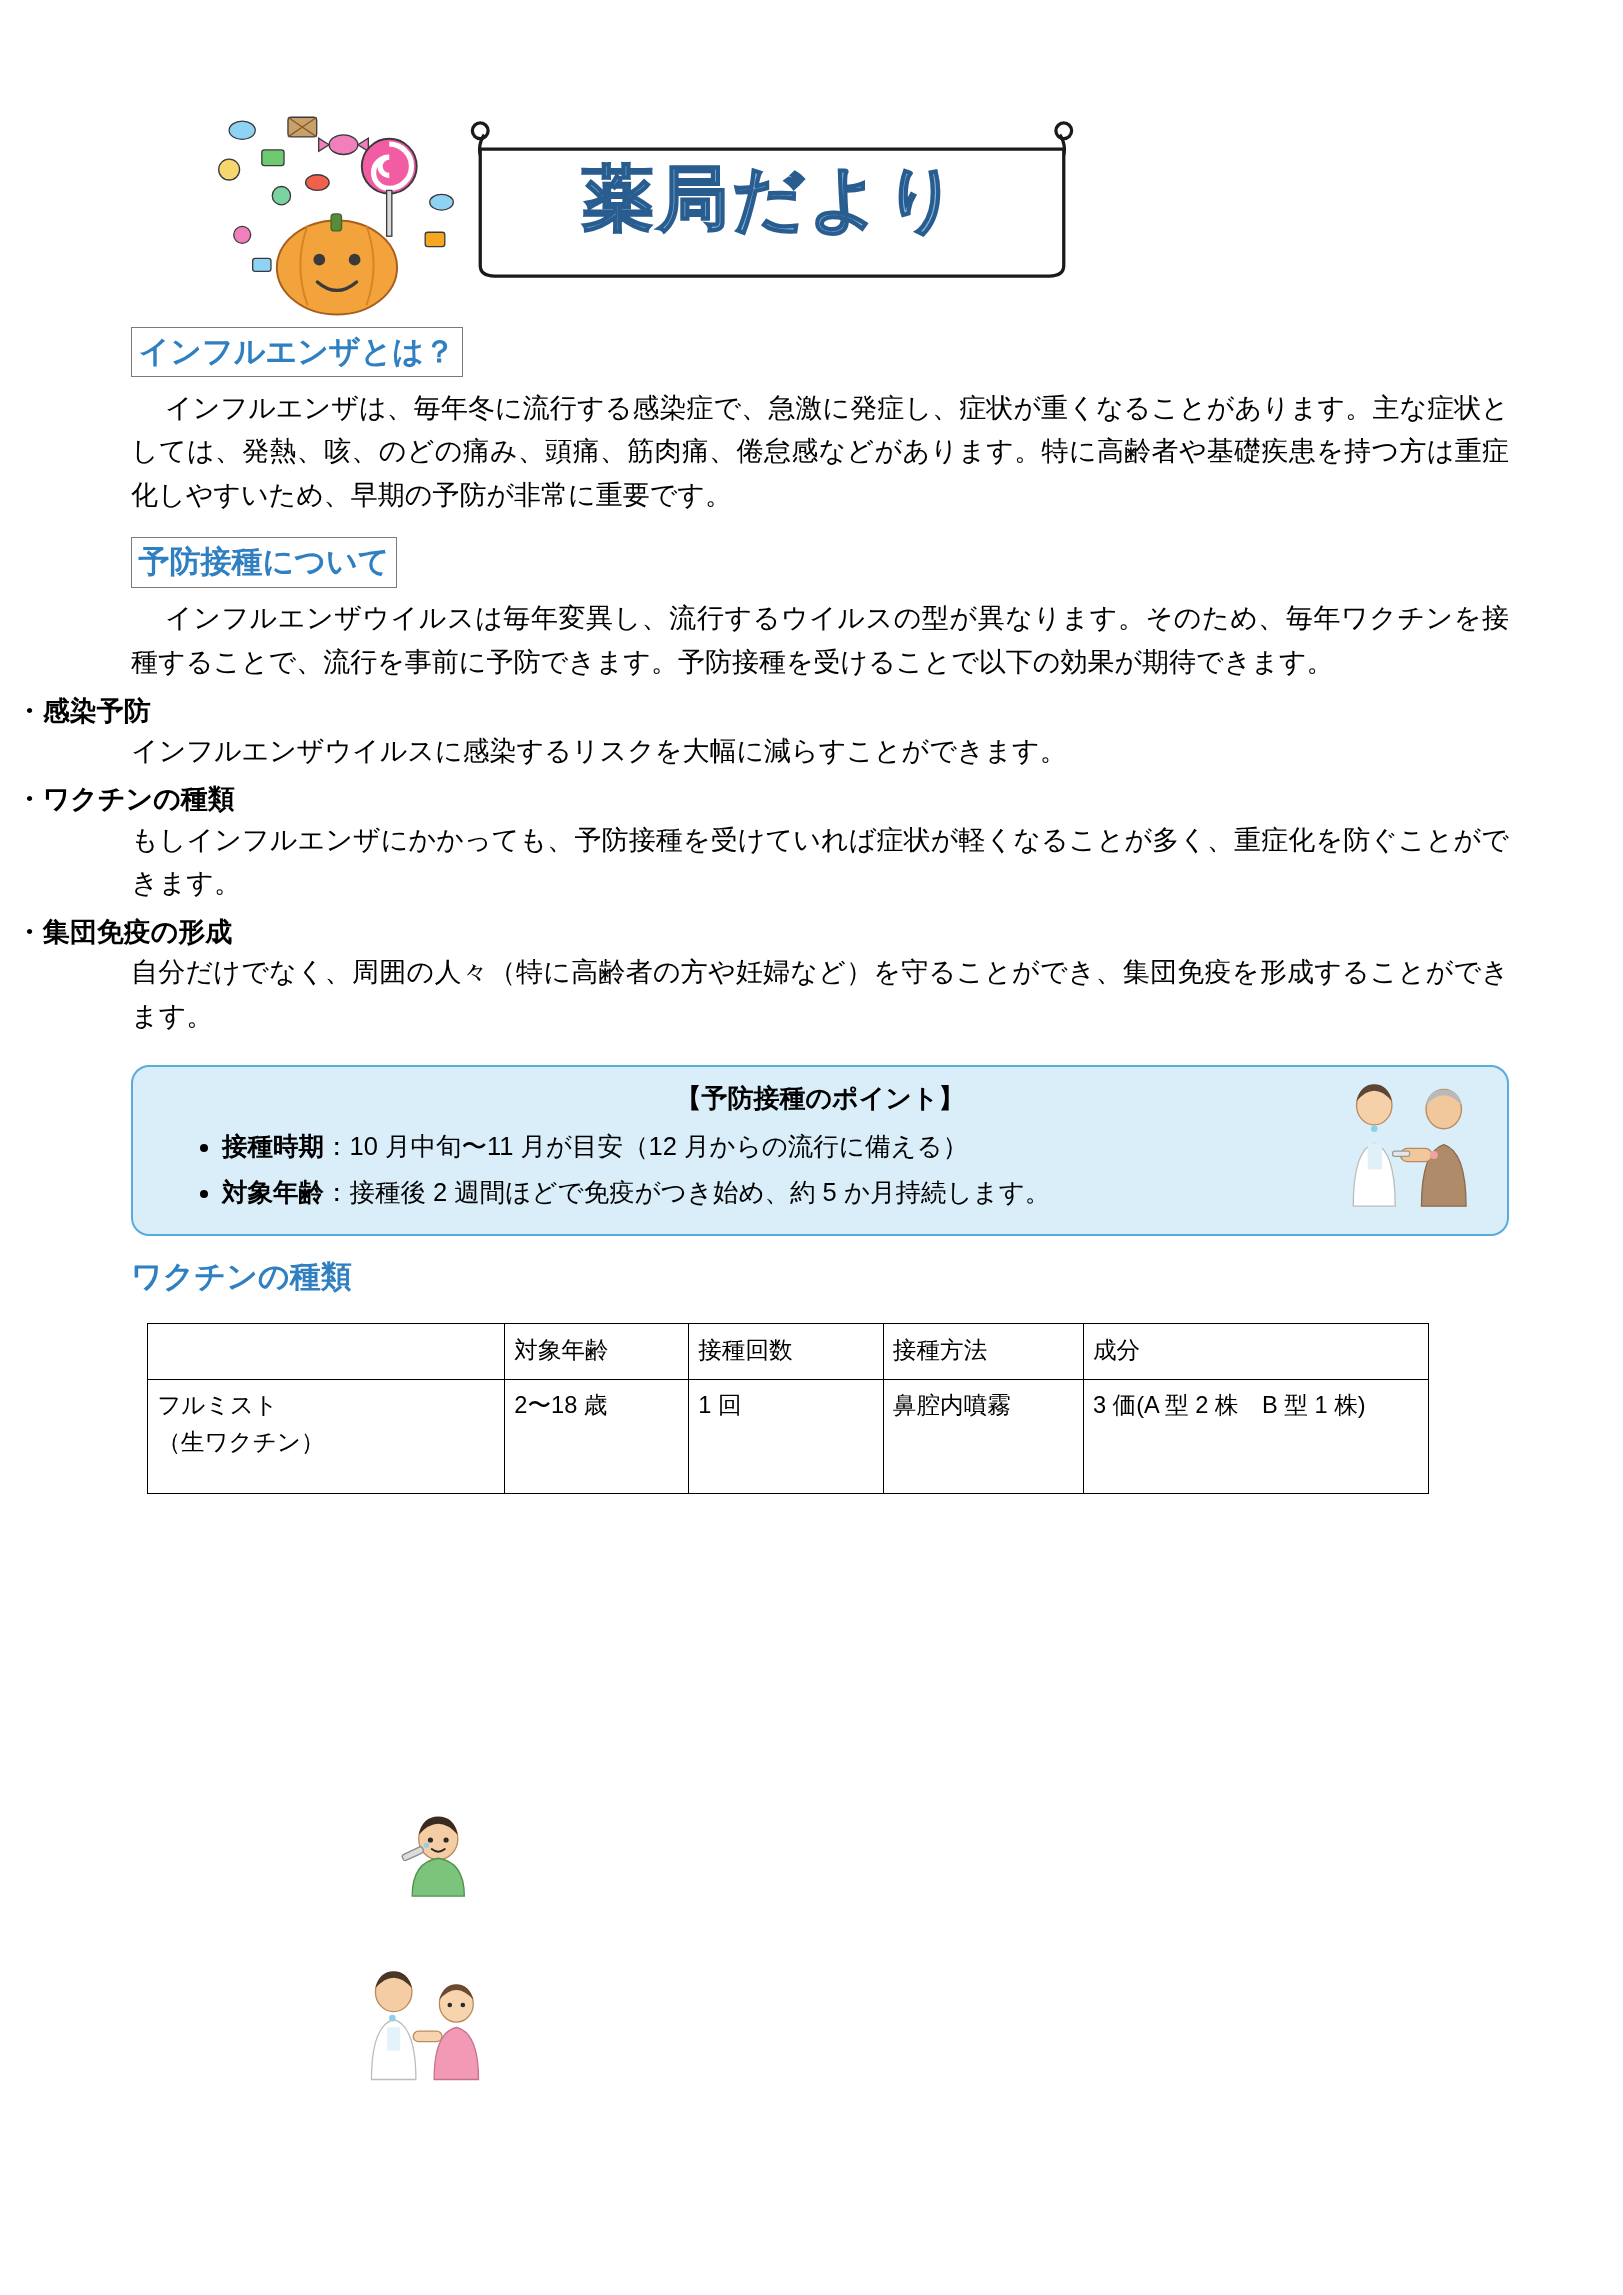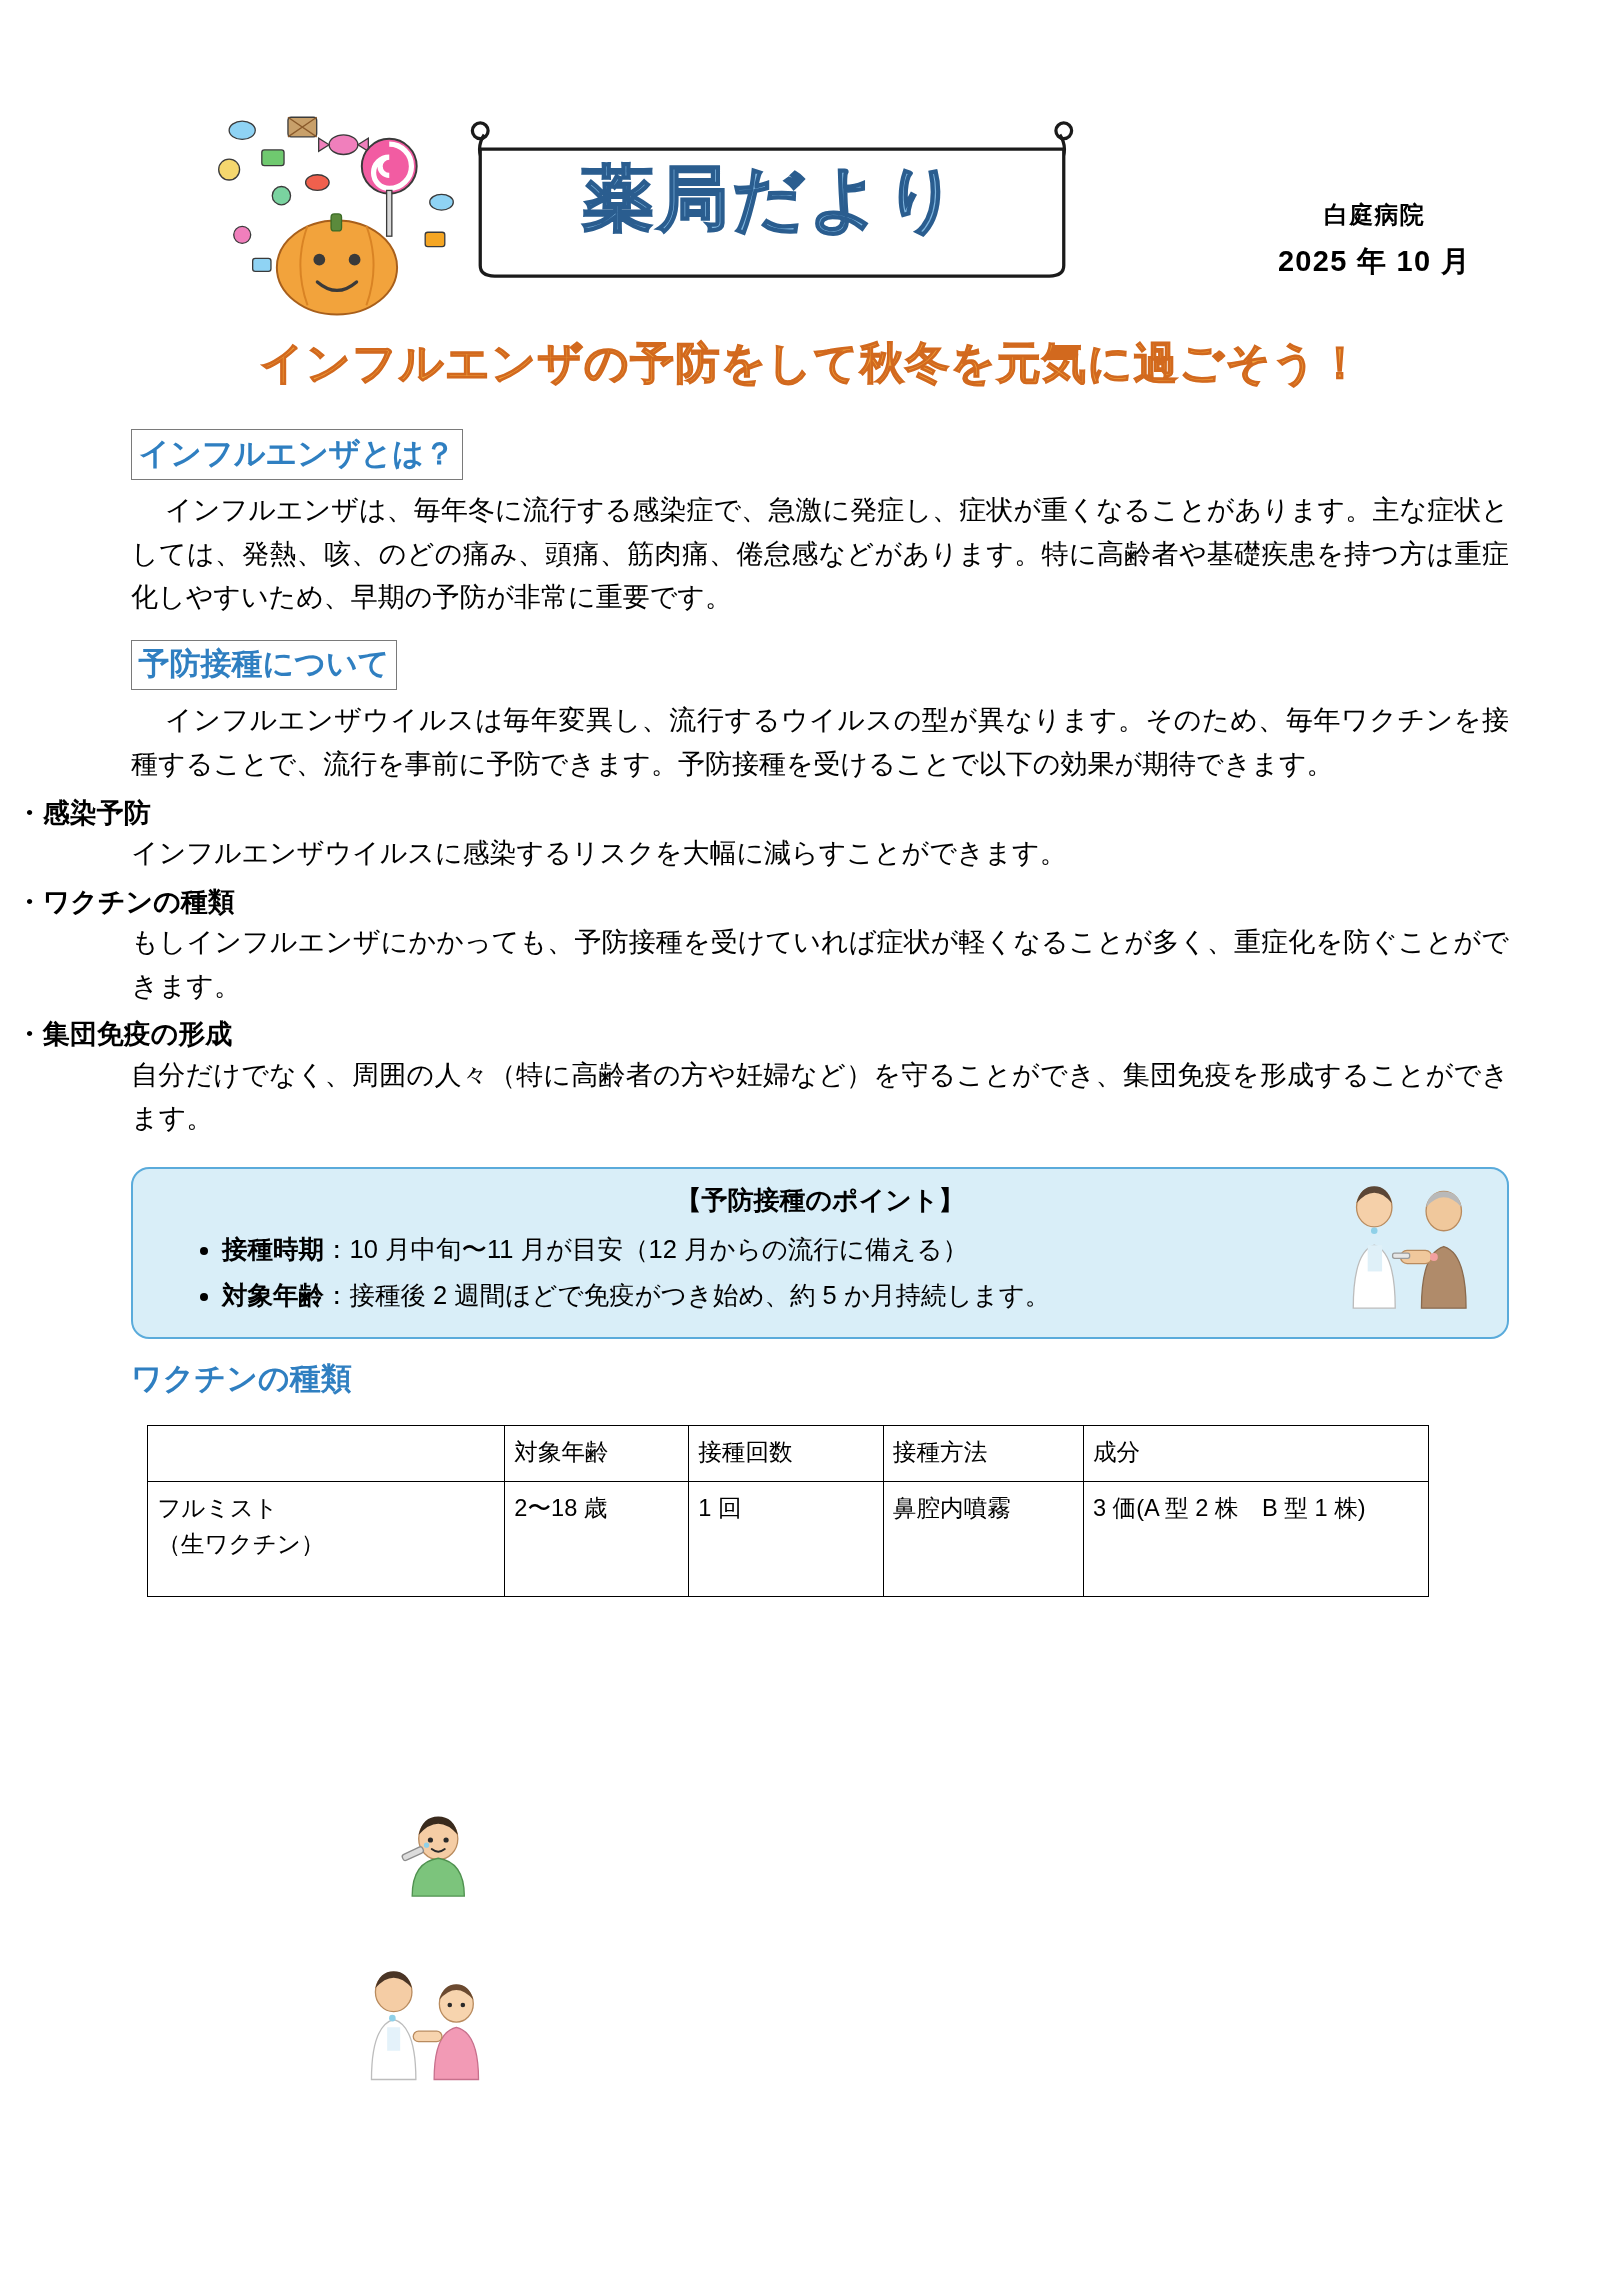--- a/index.html
+++ b/index.html
@@ -234,28 +234,23 @@
       <svg viewBox="0 0 960 270" width="628" height="177">
         <path d="M40 36 q-14 22 0 44 M920 36 q14 22 0 44" fill="none" stroke="#1a1a1a" stroke-width="5"></path>
         <circle cx="34" cy="30" r="12" fill="none" stroke="#1a1a1a" stroke-width="5"></circle>
         <circle cx="926" cy="30" r="12" fill="none" stroke="#1a1a1a" stroke-width="5"></circle>
         <path d="M34 58 L34 236 Q34 252 56 252 L904 252 Q926 252 926 236 L926 58" fill="#ffffff" stroke="#1a1a1a" stroke-width="5"></path>
         <path d="M34 58 L926 58" stroke="#1a1a1a" stroke-width="5"></path>
       </svg>
       <div class="scroll-title">薬局だより</div>
     </div>
 
-    <div class="hospital-block">
-      <div class="hospital-name">白庭病院</div>
-      <div class="issue-date">2025 年 10 月</div>
-    </div>
-  </div>
-
-  
-  <div class="main-title">インフルエンザの予防をして秋冬を元気に過ごそう！</div>
+  </div>
+
+  
 
   
   <div class="section-head boxed">インフルエンザとは？</div>
   <div class="body-text">
     <p class="indent">インフルエンザは、毎年冬に流行する感染症で、急激に発症し、症状が重くなることがあります。主な症状としては、発熱、咳、のどの痛み、頭痛、筋肉痛、倦怠感などがあります。特に高齢者や基礎疾患を持つ方は重症化しやすいため、早期の予防が非常に重要です。</p>
   </div>
 
   
   <div class="section-head boxed">予防接種について</div>
   <div class="body-text">

